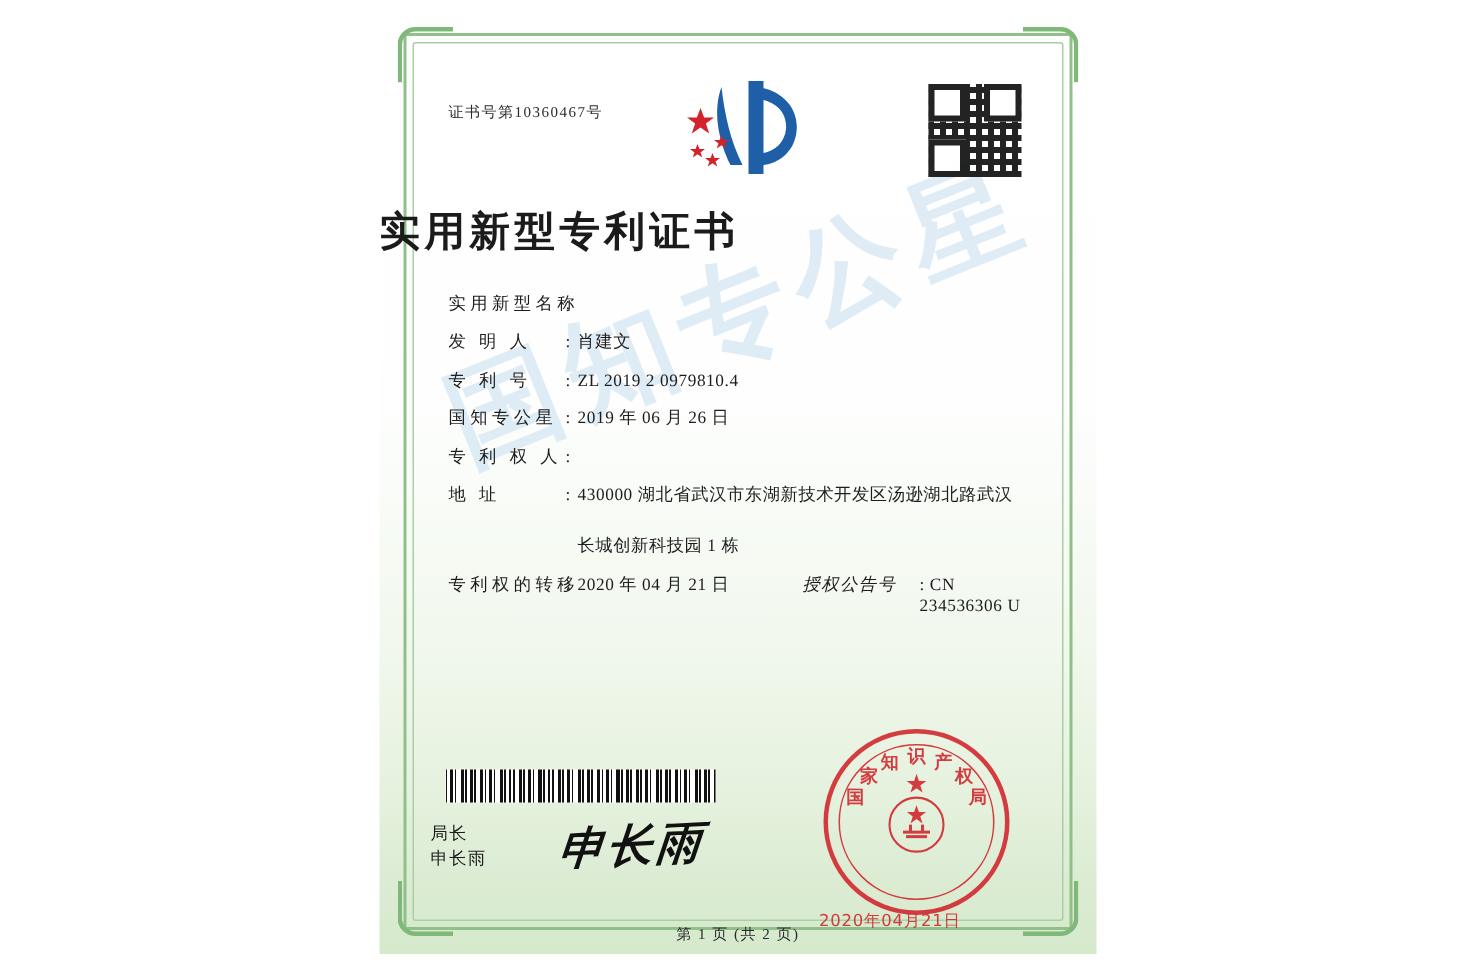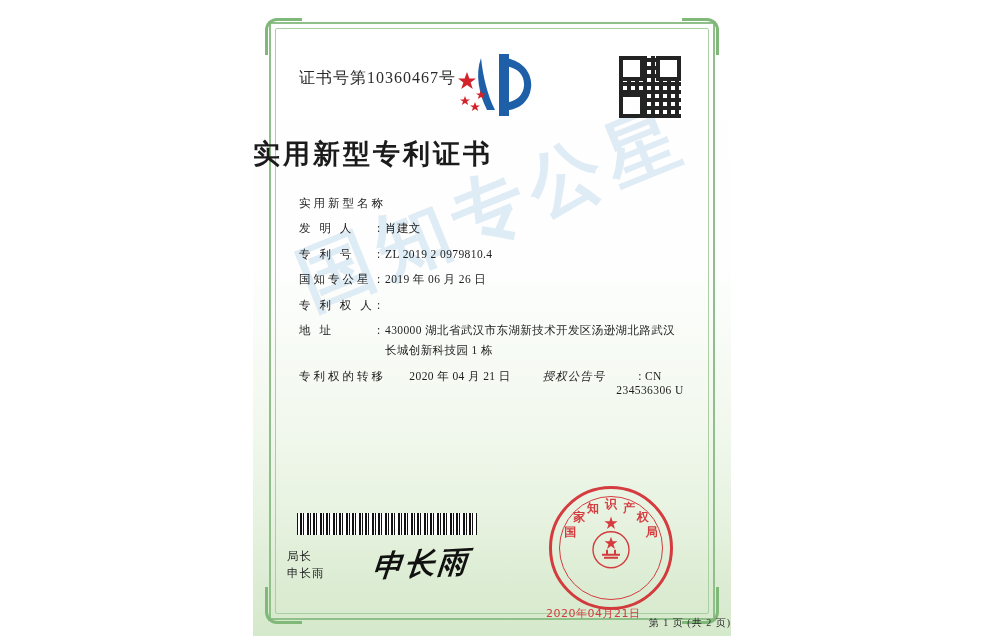--- a/index.html
+++ b/index.html
@@ -87,21 +87,21 @@
     opacity: .65;
     white-space: nowrap;
     pointer-events: none;
   }
 
   
   .cert-no {
     position: absolute;
     left: 46px;
     top: 60px;
-    font-size: 16px;
+    font-size: 10px;
     color: #2b2b2b;
     letter-spacing: 1px;
   }
 
   .logo {
     position: absolute;
     left: 190px;
     top: 42px;
     width: 105px;
     height: 72px;
@@ -174,24 +174,24 @@
   .field-colon {
     flex: 0 0 8px;
     text-align: left;
   }
   .field-value {
     flex: 1 1 auto;
     letter-spacing: .4px;
   }
   .field-value .second-line {
     display: block;
-    margin-top: 6px;
+    margin-top: 20px;
     margin-left: 0;
   }
-  .field-row.inline-2 .field-value { display: flex; text-align: center; }
+  .field-row.inline-2 .field-value { display: flex; }
   .field-row.inline-2 .v1 { width: 150px; flex: 0 0 150px; }
   .field-row.inline-2 .lbl2 { width: 78px; flex: 0 0 78px; letter-spacing: 1px; font-style: italic; }
   .field-row.inline-2 .v2 { flex: 1 1 auto; }
 
   
   .paragraphs {
     position: absolute;
     left: 46px;
     right: 46px;
     top: 382px;
@@ -311,21 +311,21 @@
     font-size: 11px;
     letter-spacing: .5px;
     color: #d2232a;
     font-family: "DejaVu Sans", sans-serif;
   }
 
   .page-no {
     position: absolute;
     left: 0; right: 0;
     bottom: 6px;
-    text-align: right;
+    text-align: center;
     font-size: 10px;
     color: #2b2b2b;
     letter-spacing: 1px;
   }
 </style>
 </head>
 <body>
 
 <div id="certificate">
 

